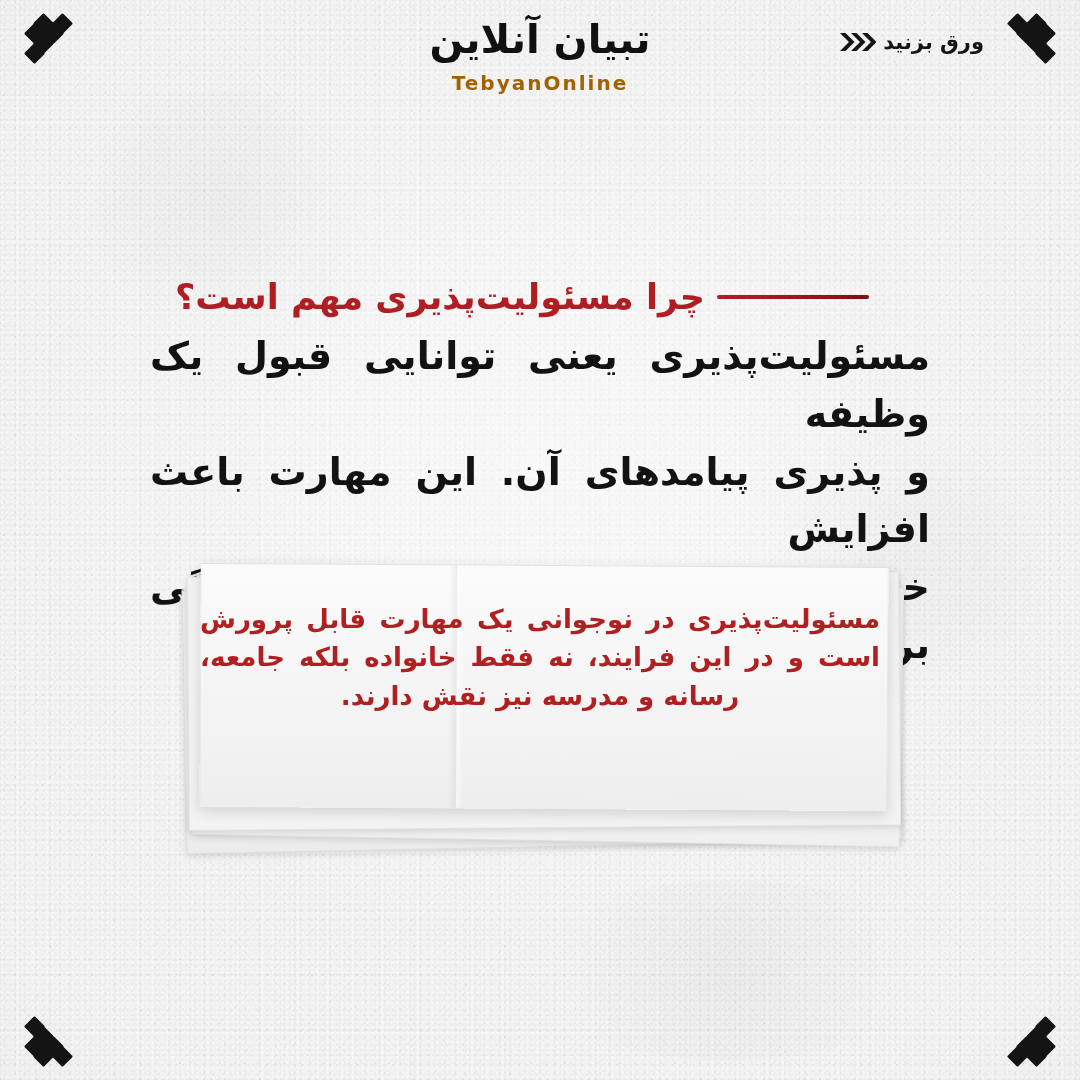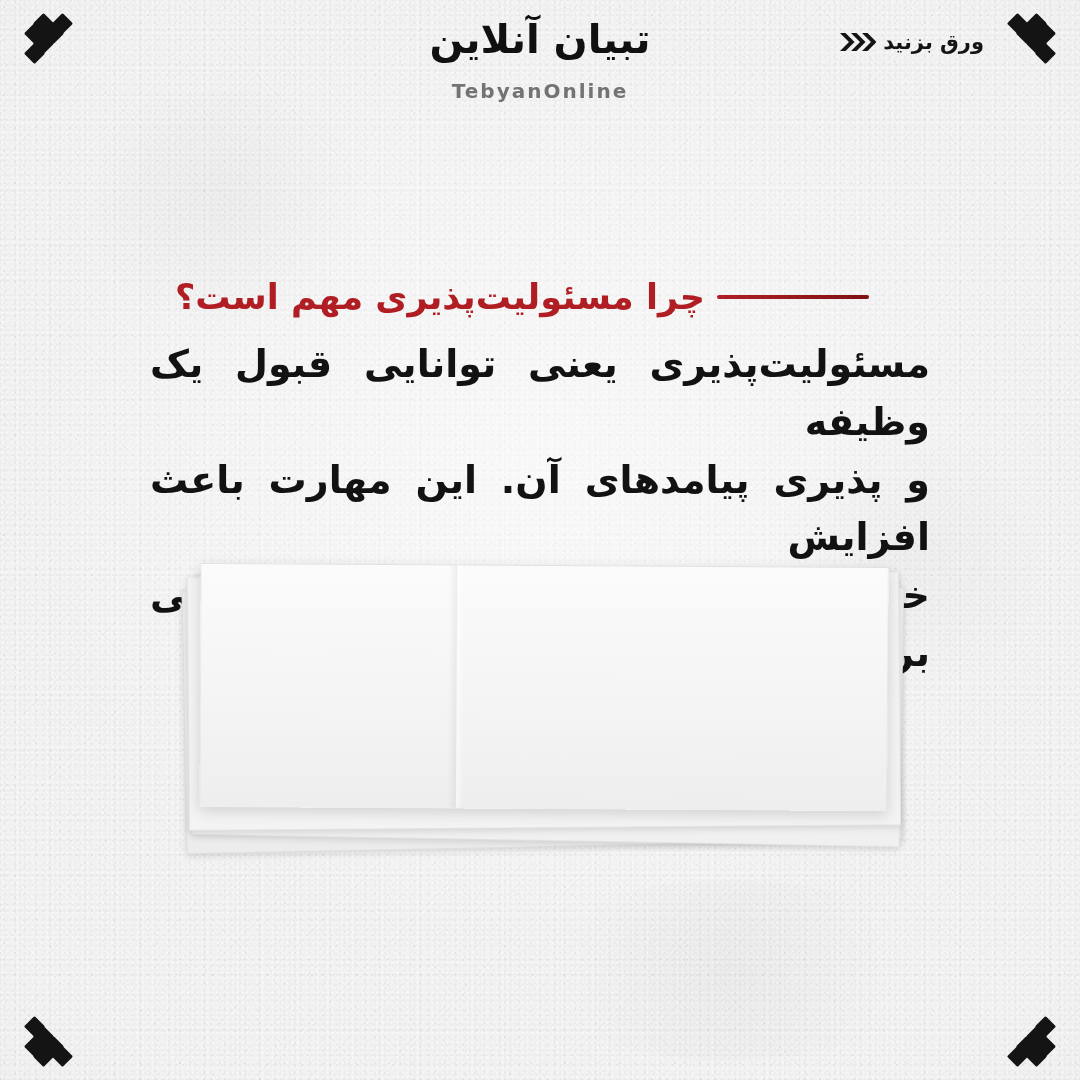--- a/index.html
+++ b/index.html
@@ -91,24 +91,24 @@
     font-size: 40px;
     font-weight: bold;
     color: #101010;
     line-height: 1.05;
     letter-spacing: -1px;
     white-space: nowrap;
   }
   .logo-en {
     font-size: 20px;
     font-weight: bold;
-    color: #737373;
+    color: #a16207;
     letter-spacing: 2.0px;
     line-height: 1.3;
-    margin-top: 18px;
+    margin-top: 10px;
     direction: ltr;
   }
 
   .swipe-block {
     position: absolute;
     top: 30px;
     right: 96px;
     display: flex;
     align-items: center;
     gap: 7px;
@@ -150,21 +150,21 @@
   .headline-rule {
     flex: 0 0 152px;
     height: 4px;
     background: linear-gradient(to left, #7E1114 0%, #9A1A1C 55%, #B01E24 100%);
     border-radius: 2px;
   }
 
   
   .body-para {
     position: absolute;
-    top: 336px;
+    top: 328px;
     left: 150px;
     right: 150px;
     color: #121212;
     font-size: 38px;
     font-weight: bold;
     line-height: 1.52;
     text-align: justify;
     text-align-last: center;
     text-justify: inter-word;
     word-spacing: 1px;
@@ -336,15 +336,20 @@
   <div class="card-stack">
     <div class="sheet sheet-back-1"></div>
     <div class="sheet sheet-back-2"></div>
     <div class="sheet sheet-back-3"></div>
     <div class="sheet sheet-top">
       <div class="crease"></div>
     </div>
   </div>
 
   <div class="card-text">
+    <div class="card-quote">
+      <span class="ln">مسئولیت‌پذیری در نوجوانی یک مهارت قابل پرورش</span>
+      <span class="ln">است و در این فرایند، نه فقط خانواده بلکه جامعه،</span>
+      <span class="ln last">رسانه و مدرسه نیز نقش دارند.</span>
+    </div>
   </div>
 
 </div>
 
 </body></html>

